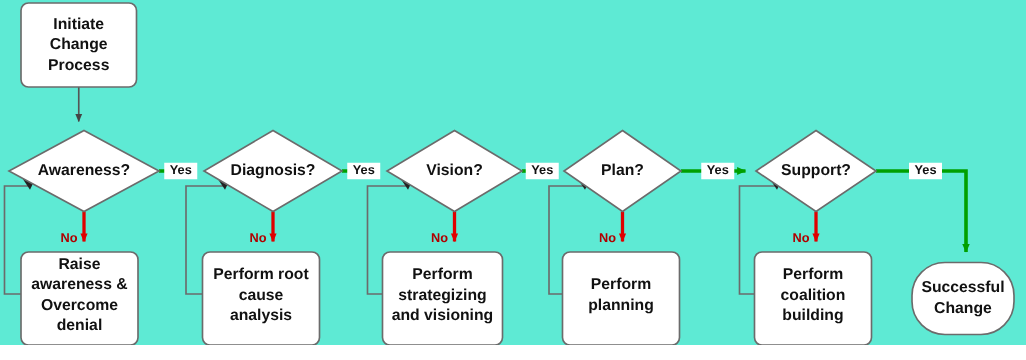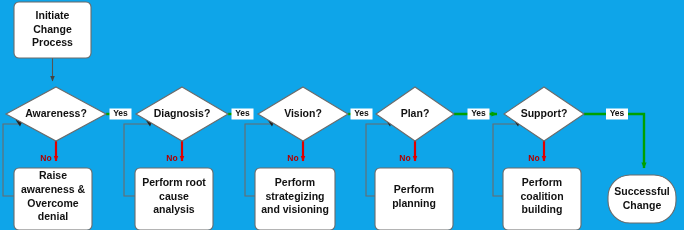--- a/index.html
+++ b/index.html
@@ -10,21 +10,21 @@
   body {
     width: 684px;
     height: 230px;
     font-family: "Liberation Sans", sans-serif;
     overflow: hidden;
   }
   #flow-root {
     position: relative;
     width: 684px;
     height: 230px;
-    background: #0ea5e9;
+    background: #5eead4;
   }
   svg#flowchart {
     display: block;
     width: 684px;
     height: 230px;
   }
   .node-shape {
     fill: #ffffff;
     stroke: #6b6b6b;
     stroke-width: 1.1;

